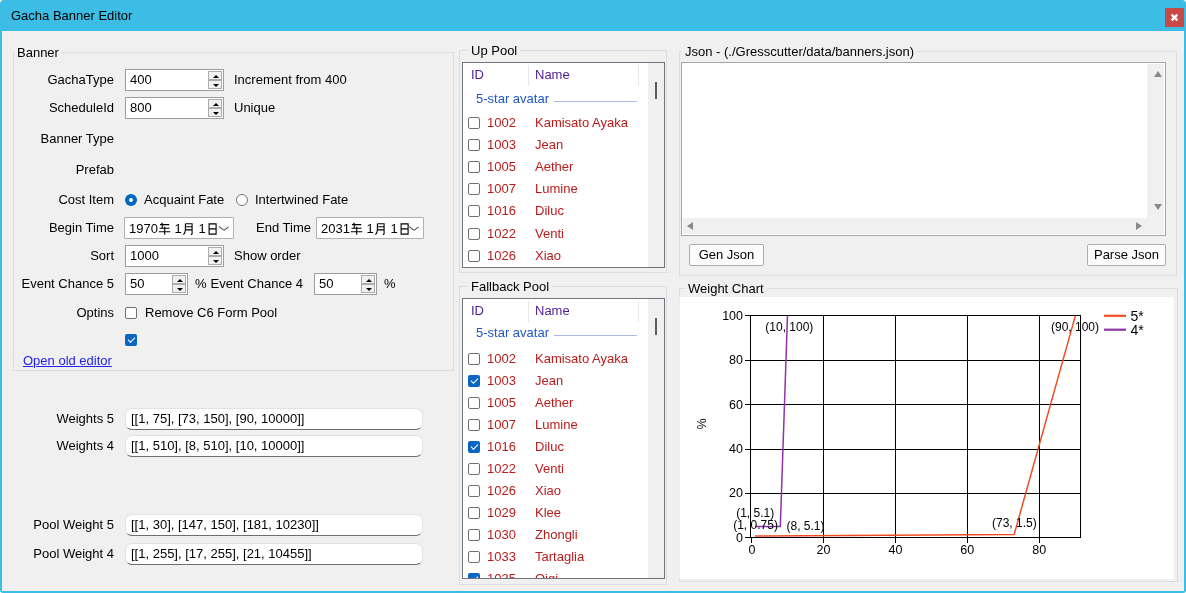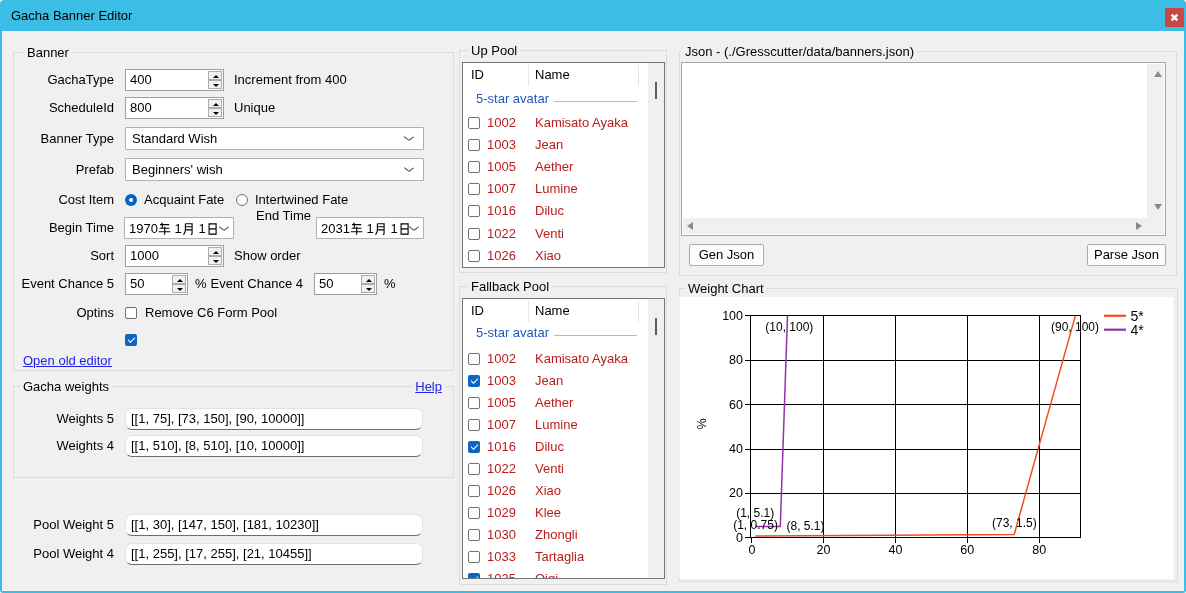--- a/index.html
+++ b/index.html
@@ -34,21 +34,21 @@
   .radio.on:after{content:"";position:absolute;left:4px;top:4px;width:4px;height:4px;border-radius:50%;background:#fff}
   .cb{position:absolute;width:12px;height:12px;border-radius:2px;box-sizing:border-box}
   .cb.off{background:#fff;border:1px solid #707070}
   .cb.on{background:#0A66C2}
   .cb.on:after{content:"";position:absolute;left:2.5px;top:3px;width:6px;height:3px;border-left:1.6px solid #fff;border-bottom:1.6px solid #fff;transform:rotate(-45deg);transform-origin:center}
   .link{position:absolute;height:16px;line-height:16px;color:#2323E8;text-decoration:underline;white-space:nowrap}
   .tbl{position:absolute;background:#fff;border:1px solid #6E7680;overflow:hidden}
   .tbl .gut{position:absolute;top:0;right:0;bottom:0;width:16px;background:#F0F0F0}
   .thumb{position:absolute;width:2.5px;background:#5E5E5E}
   .csep{position:absolute;top:2px;width:1px;height:21px;background:#E6E6E6}
-  .hid{position:absolute;height:16px;line-height:16px;color:#000000}
+  .hid{position:absolute;height:16px;line-height:16px;color:#4c1d95}
   .cat{position:absolute;height:16px;line-height:16px;color:#1F57C3}
   .catline{position:absolute;height:1px;background:#A9BCDF}
   .oid{position:absolute;height:16px;line-height:16px;color:#b91c1c;white-space:nowrap}
   .btn{position:absolute;background:#FCFCFC;border:1px solid #ADADAD;border-radius:2px;text-align:center;box-sizing:border-box}
   .btn span{line-height:20px}
   .sbv{position:absolute;background:#F0F0F0}
   .arr{position:absolute;width:0;height:0}
   svg text{font-family:"Liberation Sans",sans-serif}
   .cjk{display:inline-block;vertical-align:-2px}
 </style>
@@ -57,21 +57,21 @@
 <div class="win">
   <div class="title">Gacha Banner Editor</div>
   <div class="close">
     <svg width="19" height="19">
         <path d="M6.6,6.6 L12.4,12.4 M12.4,6.6 L6.6,12.4" stroke="#fff" stroke-width="2.3"></path>
       </svg>
   </div>
   <div class="content"></div>
 
 <div class="grp" style="left:13px;top:52px;width:439px;height:317px">
-      <span class="glab" style="left:10px">Banner</span>
+      <span class="glab" style="left:0">Banner</span>
     </div>
 
 <div class="rlbl" style="left:20px;top:72px;width:94px">GachaType</div>
 <div class="spin" style="left:125px;top:69px;width:97px;height:20px">
       <span class="val">400</span>
   <span class="btns">
         <span class="bu">
           <i class="tri-u"></i>
         </span>
         <span class="bd">
@@ -89,49 +89,41 @@
           <i class="tri-u"></i>
         </span>
         <span class="bd">
           <i class="tri-d"></i>
         </span>
       </span>
     </div>
 <div class="lbl" style="left:234px;top:100px">Unique</div>
 
 <div class="rlbl" style="left:20px;top:131px;width:94px">Banner Type</div>
-<div class="sel" style="left:125px;top:127px;width:297px;height:21px">
-      <span class="val">Standard Wish</span>
-  <span class="chev" style="right:8px;top:7px"></span>
-    </div>
 
 <div class="rlbl" style="left:20px;top:162px;width:94px">Prefab</div>
-<div class="sel" style="left:125px;top:158px;width:297px;height:21px">
-      <span class="val">Beginners' wish</span>
-  <span class="chev" style="right:8px;top:7px"></span>
-    </div>
 
 <div class="rlbl" style="left:20px;top:192px;width:94px">Cost Item</div>
 <span class="radio on" style="left:125px;top:194px"></span>
 <div class="lbl" style="left:144px;top:192px">Acquaint Fate</div>
 <span class="radio off" style="left:236px;top:194px"></span>
 <div class="lbl" style="left:255px;top:192px">Intertwined Fate</div>
 
 <div class="rlbl" style="left:20px;top:220px;width:94px">Begin Time</div>
 <div class="sel" style="left:124px;top:217px;width:108px;height:20px">
       <span class="val" style="left:4px">1970<svg class="cjk" width="13" height="13" viewBox="0 0 13 13">
           <path d="M4.5,0.7 L3.2,2.6 M2.0,2.6 H11.2 M4.3,2.6 V6.3 M1.6,6.3 H11.5 M6.7,4.7 V12.8 M0.8,9.8 H12.3" stroke="#000" stroke-width="1.1" fill="none"></path>
         </svg> 1<svg class="cjk" width="13" height="13" viewBox="0 0 13 13">
           <path d="M3.4,1.7 H10.1 V11.5 Q10.1,12.5 8.9,12.4 M3.4,1.7 V8.1 Q3.3,10.7 1.5,12.6 M3.6,4.8 H9.9 M3.6,7.9 H9.9" stroke="#000" stroke-width="1.1" fill="none"></path>
         </svg> 1<svg class="cjk" width="13" height="13" viewBox="0 0 13 13">
           <path d="M3.1,1.9 H10.1 V12.1 H3.1 Z M3.1,6.9 H10.1" stroke="#000" stroke-width="1.1" fill="none"></path>
         </svg></span>
   <span class="chev" style="right:3px;top:7px"></span>
     </div>
-<div class="rlbl" style="left:250px;top:208px;width:61px">End Time</div>
+<div class="rlbl" style="left:250px;top:220px;width:61px">End Time</div>
 <div class="sel" style="left:316px;top:217px;width:106px;height:20px">
       <span class="val" style="left:4px">2031<svg class="cjk" width="13" height="13" viewBox="0 0 13 13">
           <path d="M4.5,0.7 L3.2,2.6 M2.0,2.6 H11.2 M4.3,2.6 V6.3 M1.6,6.3 H11.5 M6.7,4.7 V12.8 M0.8,9.8 H12.3" stroke="#000" stroke-width="1.1" fill="none"></path>
         </svg> 1<svg class="cjk" width="13" height="13" viewBox="0 0 13 13">
           <path d="M3.4,1.7 H10.1 V11.5 Q10.1,12.5 8.9,12.4 M3.4,1.7 V8.1 Q3.3,10.7 1.5,12.6 M3.6,4.8 H9.9 M3.6,7.9 H9.9" stroke="#000" stroke-width="1.1" fill="none"></path>
         </svg> 1<svg class="cjk" width="13" height="13" viewBox="0 0 13 13">
           <path d="M3.1,1.9 H10.1 V12.1 H3.1 Z M3.1,6.9 H10.1" stroke="#000" stroke-width="1.1" fill="none"></path>
         </svg></span>
   <span class="chev" style="right:3px;top:7px"></span>
     </div>
@@ -177,24 +169,20 @@
     </div>
 <div class="lbl" style="left:384px;top:276px">%</div>
 
 <div class="rlbl" style="left:20px;top:305px;width:94px">Optins</div>
 <span class="cb off" style="left:125px;top:307px"></span>
 <div class="lbl" style="left:145px;top:305px">Remove C6 Form Pool</div>
 <span class="cb on" style="left:125px;top:334px"></span>
 
 <div class="link" style="left:23px;top:353px">Open old editor</div>
 
-<div class="grp" style="left:13px;top:386px;width:439px;height:90px">
-      <span class="glab" style="left:6px">Gacha weights</span>
-  <span class="glab link" style="right:8px;text-decoration:underline">Help</span>
-    </div>
 <div class="rlbl" style="left:20px;top:411px;width:94px">Weights 5</div>
 <div class="txt" style="left:125px;top:408px;width:296px;height:20px">
       <span class="val">[[1, 75], [73, 150], [90, 10000]]</span>
     </div>
 <div class="rlbl" style="left:20px;top:438px;width:94px">Weights 4</div>
 <div class="txt" style="left:125px;top:435px;width:296px;height:20px">
       <span class="val">[[1, 510], [8, 510], [10, 10000]]</span>
     </div>
 
 <div class="rlbl" style="left:20px;top:517px;width:94px">Pool Weight 5</div>

